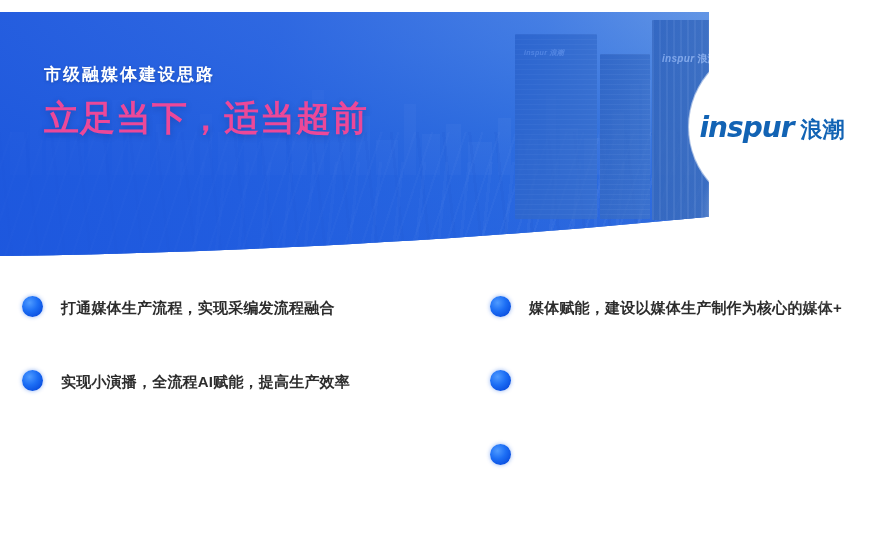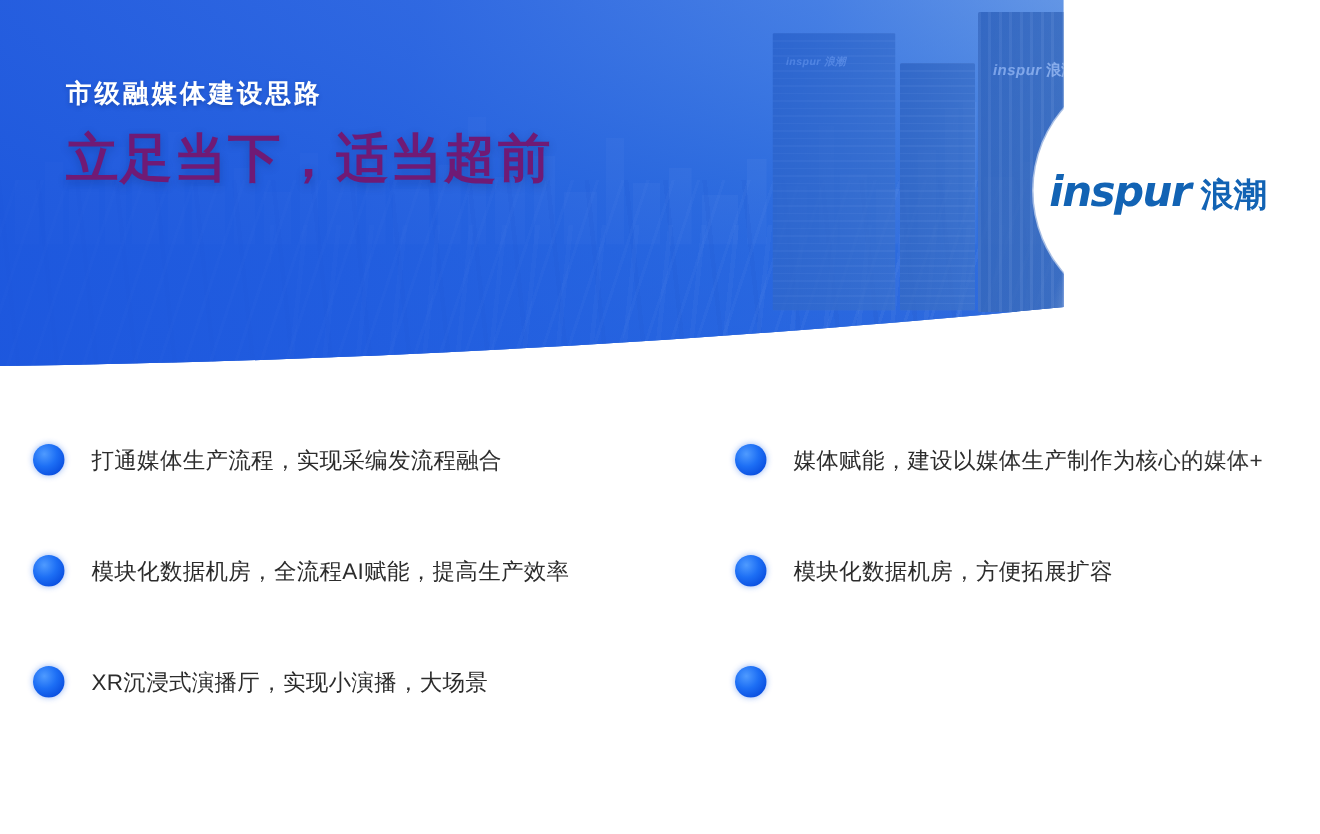--- a/index.html
+++ b/index.html
@@ -19,21 +19,21 @@
     width: 880px;
     height: 556px;
     background: #ffffff;
     overflow: hidden;
   }
 
   
   .hero {
     position: absolute;
     left: 0;
-    top: 0;
+    top: 12px;
     width: 709px;
     height: 250px;
     overflow: hidden;
   }
 
   
   .hero-clip {
     position: absolute;
     left: 0;
     top: 0;
@@ -176,21 +176,21 @@
     font-weight: bold;
     color: #ffffff;
     letter-spacing: 2px;
     line-height: 1.1;
     margin: 0 0 10px 0;
     text-shadow: 0 1px 3px rgba(10,40,110,0.35);
   }
   .headline {
     font-size: 35px;
     font-weight: bold;
-    color: #701a75;
+    color: #ec4899;
     letter-spacing: 1px;
     line-height: 1.32;
     margin: 0;
     white-space: nowrap;
     text-shadow: 0 2px 6px rgba(10,40,110,0.30);
   }
 
   
   .logo-badge {
     position: absolute;
@@ -240,20 +240,21 @@
     pointer-events: none;
   }
 
   
   .content {
     position: absolute;
     left: 0;
     top: 286px;
     width: 880px;
     height: 270px;
+    font-weight: bold;
   }
   .col {
     position: absolute;
     top: 0;
     width: 420px;
   }
   .col.left  { left: 22px; }
   .col.right { left: 490px; }
 
   .bullet-row {
@@ -372,36 +373,31 @@
 
   <div class="content">
 
     <div class="col left">
       <div class="bullet-row">
         <span class="dot"></span>
         <span class="bullet-text">打通媒体生产流程，实现采编发流程融合</span>
       </div>
       <div class="bullet-row">
         <span class="dot"></span>
-        <span class="bullet-text">模块化数据机房，全流程AI赋能，提高生产效率</span>
-      </div>
-      <div class="bullet-row">
-        <span class="dot"></span>
-        <span class="bullet-text">XR沉浸式演播厅，实现小演播，大场景</span>
+        <span class="bullet-text">实现小演播，全流程AI赋能，提高生产效率</span>
       </div>
     </div>
 
     <div class="col right">
       <div class="bullet-row">
         <span class="dot"></span>
         <span class="bullet-text">媒体赋能，建设以媒体生产制作为核心的媒体+</span>
       </div>
       <div class="bullet-row">
         <span class="dot"></span>
-        <span class="bullet-text">模块化数据机房，方便拓展扩容</span>
       </div>
       <div class="bullet-row">
         <span class="dot"></span>
       </div>
     </div>
 
   </div>
 
 </div>
 

